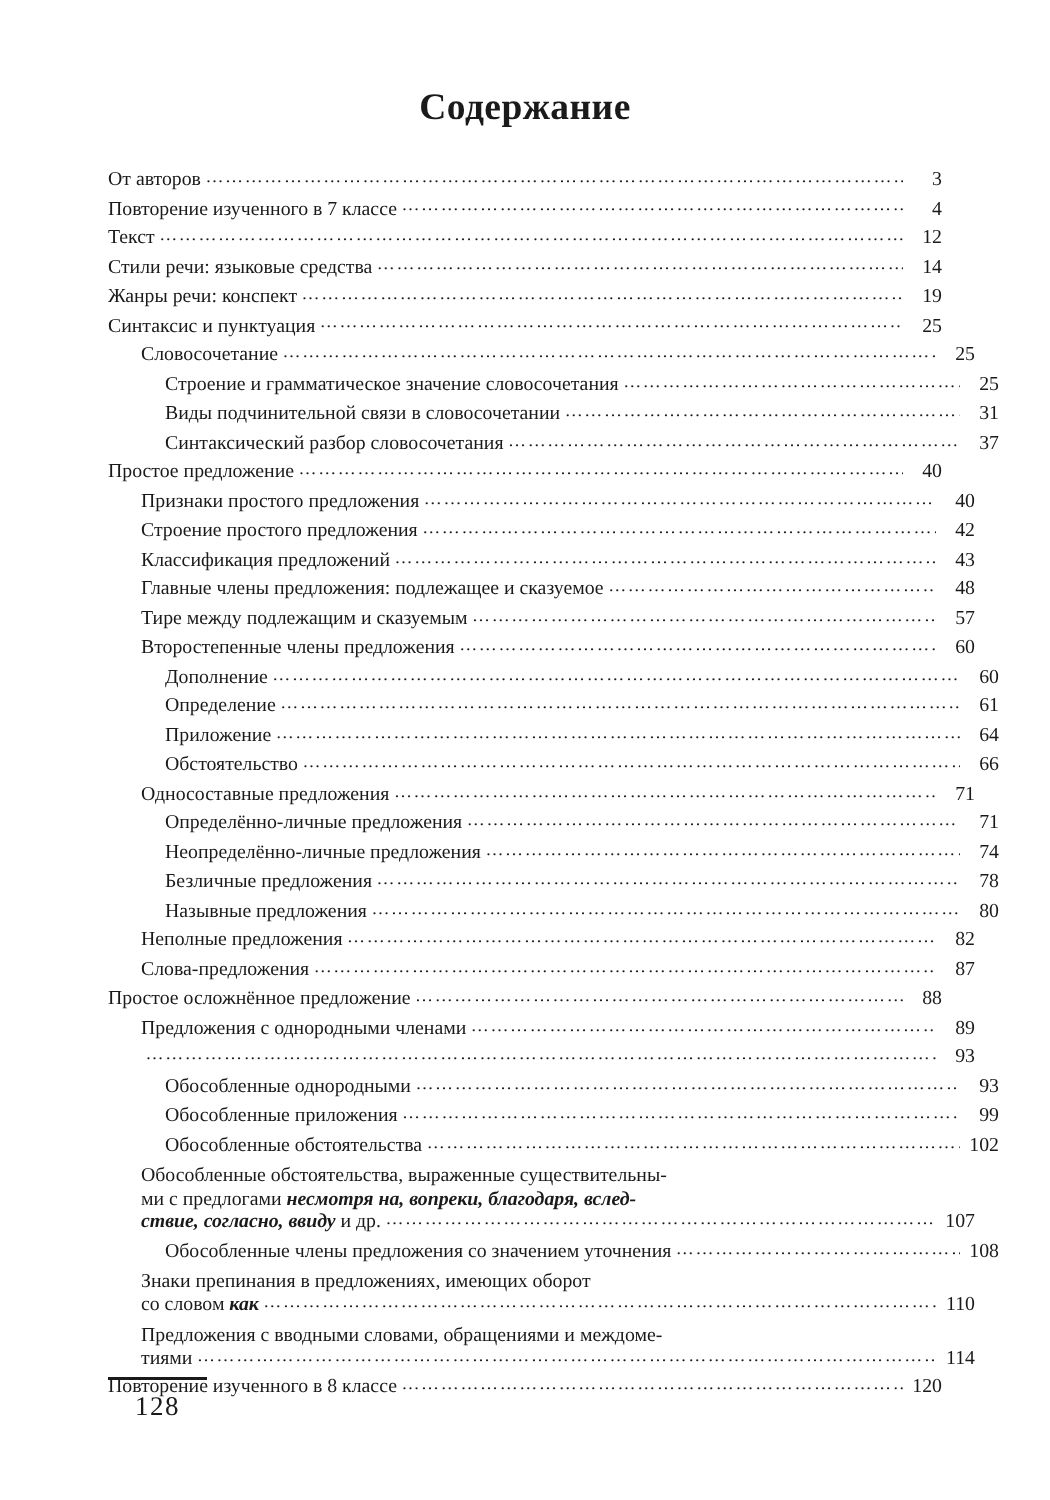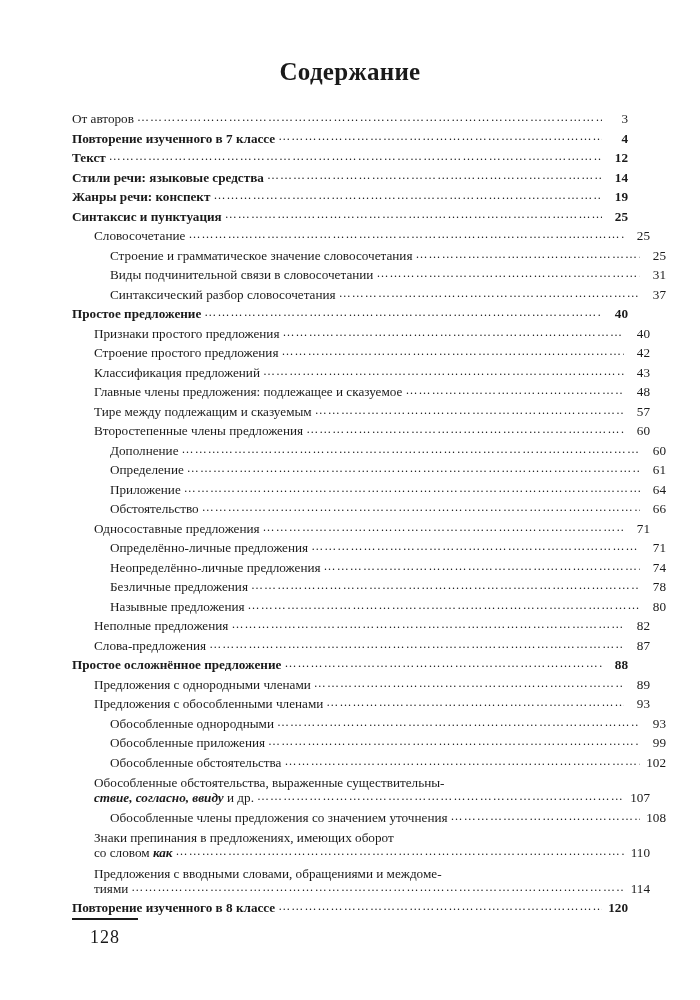--- a/index.html
+++ b/index.html
@@ -61,21 +61,21 @@
   }
   .row .page-num {
     flex: 0 0 auto;
     text-align: right;
     min-width: 24px;
   }
   
   .lvl0 { padding-left: 0px; align-items: center; }
   .lvl1 { padding-left: 22px; }
   .lvl2 { padding-left: 38px; }
-  .bold .label, .bold .page-num { font-weight: bold; }
+  .bold .label, .bold .page-num { font-weight: normal; }
   .row.wrap {
     display: block;
     white-space: normal;
     margin-bottom: 6.3px;
   }
   .row.wrap .wrap-text {
     display: block;
     line-height: 1.22;
   }
   .row.wrap .tail {
@@ -286,21 +286,20 @@
       <span class="page-num">88</span>
     </div>
 
     <div class="row lvl1">
       <span class="label">Предложения с однородными членами</span>
       <span class="dots">……………………………………………………………………………………………………………</span>
       <span class="page-num">89</span>
     </div>
 
     <div class="row lvl1">
-      <span class="label">Предложения с обособленными членами</span>
       <span class="dots">……………………………………………………………………………………………………………</span>
       <span class="page-num">93</span>
     </div>
 
     <div class="row lvl2">
       <span class="label">Обособленные однородными</span>
       <span class="dots">……………………………………………………………………………………………………………</span>
       <span class="page-num">93</span>
     </div>
 
@@ -311,20 +310,23 @@
     </div>
 
     <div class="row lvl2">
       <span class="label">Обособленные обстоятельства</span>
       <span class="dots">……………………………………………………………………………………………………………</span>
       <span class="page-num">102</span>
     </div>
 
     <div class="row wrap lvl1">
       <span class="wrap-text">Обособленные обстоятельства, выраженные существительны-</span>
+      <span class="wrap-text">
+        <span>ми с предлогами </span><span class="italic-b">несмотря на, вопреки, благодаря, вслед-</span>
+      </span>
       <span class="tail">
         <span class="label"><span class="italic-b">ствие, согласно, ввиду</span><span> и др.</span></span>
         <span class="dots">……………………………………………………………………………………………………………</span>
         <span class="page-num">107</span>
       </span>
     </div>
 
     <div class="row lvl2">
       <span class="label">Обособленные члены предложения со значением уточнения</span>
       <span class="dots">……………………………………………………………………………………………………………</span>

